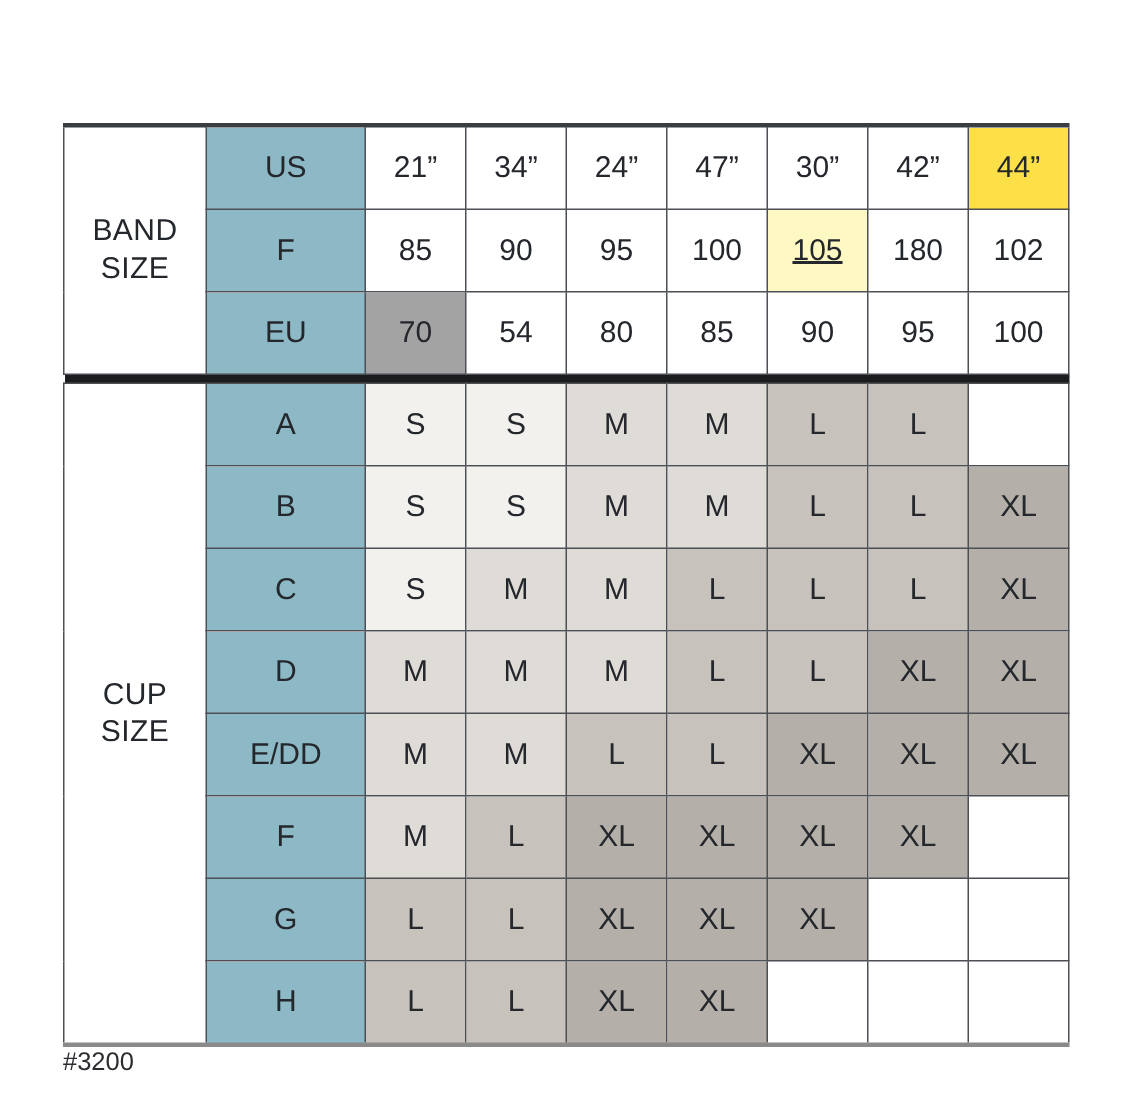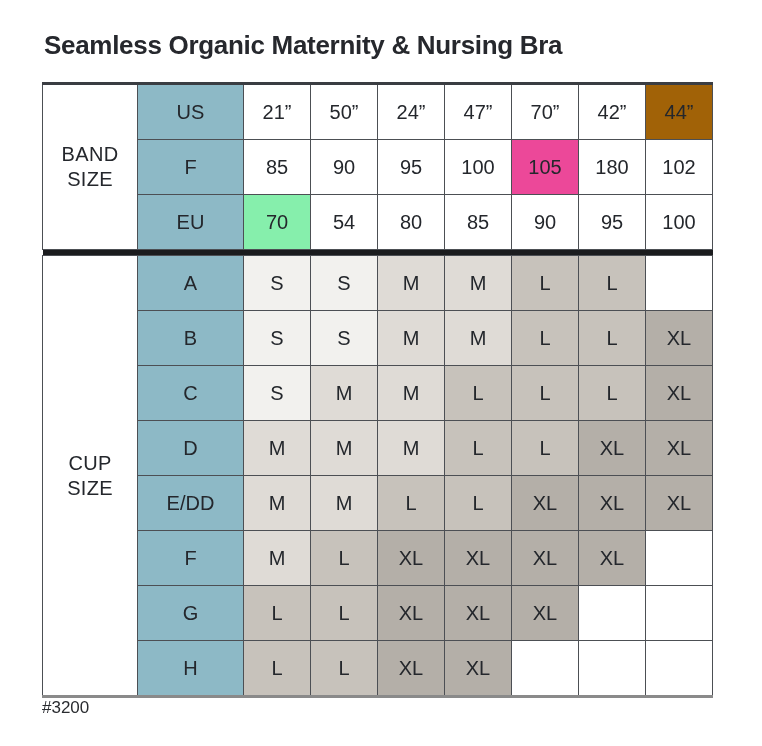--- a/index.html
+++ b/index.html
@@ -71,59 +71,58 @@
     top: 698px;
     font-size: 17px;
     color: #2a2c30;
   }
 </style>
 </head>
 <body>
 
 <div class="page">
 
-  <h1 class="page-title">Seamless Organic Maternity &amp; Nursing Bra</h1>
 
   <table class="size-chart">
     <colgroup>
       <col style="width:95px">
       <col style="width:106px">
       <col style="width:67px">
         <col style="width:67px">
         <col style="width:67px">
       <col style="width:67px">
         <col style="width:67px">
         <col style="width:67px">
       <col style="width:67px">
     </colgroup>
     <tbody>
         <tr>
           <td rowspan="3" class="section-label">BAND SIZE</td>
           <td class="key-cell" style="background: rgb(141, 185, 198);">US</td>
           <td class="value-cell" style="background: rgb(255, 255, 255);">21”</td>
-          <td class="value-cell" style="background: rgb(255, 255, 255);">50”</td>
+          <td class="value-cell" style="background: rgb(255, 255, 255);">34”</td>
           <td class="value-cell" style="background: rgb(255, 255, 255);">24”</td>
           <td class="value-cell" style="background: rgb(255, 255, 255);">47”</td>
-          <td class="value-cell" style="background: rgb(255, 255, 255);">70”</td>
+          <td class="value-cell" style="background: rgb(255, 255, 255);">30”</td>
           <td class="value-cell" style="background: rgb(255, 255, 255);">42”</td>
-          <td class="value-cell" style="background: #a16207;">44”</td>
+          <td class="value-cell" style="background: #fde047;">44”</td>
         </tr>
         <tr>
           <td class="key-cell" style="background: rgb(141, 185, 198);">F</td>
           <td class="value-cell" style="background: rgb(255, 255, 255);">85</td>
           <td class="value-cell" style="background: rgb(255, 255, 255);">90</td>
           <td class="value-cell" style="background: rgb(255, 255, 255);">95</td>
           <td class="value-cell" style="background: rgb(255, 255, 255);">100</td>
-          <td class="value-cell" style="background: #ec4899;">105</td>
+          <td class="value-cell" style="background: #fef9c3; text-decoration: underline;">105</td>
           <td class="value-cell" style="background: rgb(255, 255, 255);">180</td>
           <td class="value-cell" style="background: rgb(255, 255, 255);">102</td>
         </tr>
         <tr>
           <td class="key-cell" style="background: rgb(141, 185, 198);">EU</td>
-          <td class="value-cell" style="background: #86efac; margin-top: 20px;">70</td>
+          <td class="value-cell" style="background: #a3a3a3; margin-top: 20px;">70</td>
           <td class="value-cell" style="background: rgb(255, 255, 255);">54</td>
           <td class="value-cell" style="background: rgb(255, 255, 255); text-align: center;">80</td>
           <td class="value-cell" style="background: rgb(255, 255, 255);">85</td>
           <td class="value-cell" style="background: rgb(255, 255, 255);">90</td>
           <td class="value-cell" style="background: rgb(255, 255, 255);">95</td>
           <td class="value-cell" style="background: rgb(255, 255, 255);">100</td>
         </tr>
         <tr class="sep-row">
           <td colspan="9" style="background: rgb(27, 28, 30);"></td>
         </tr>

